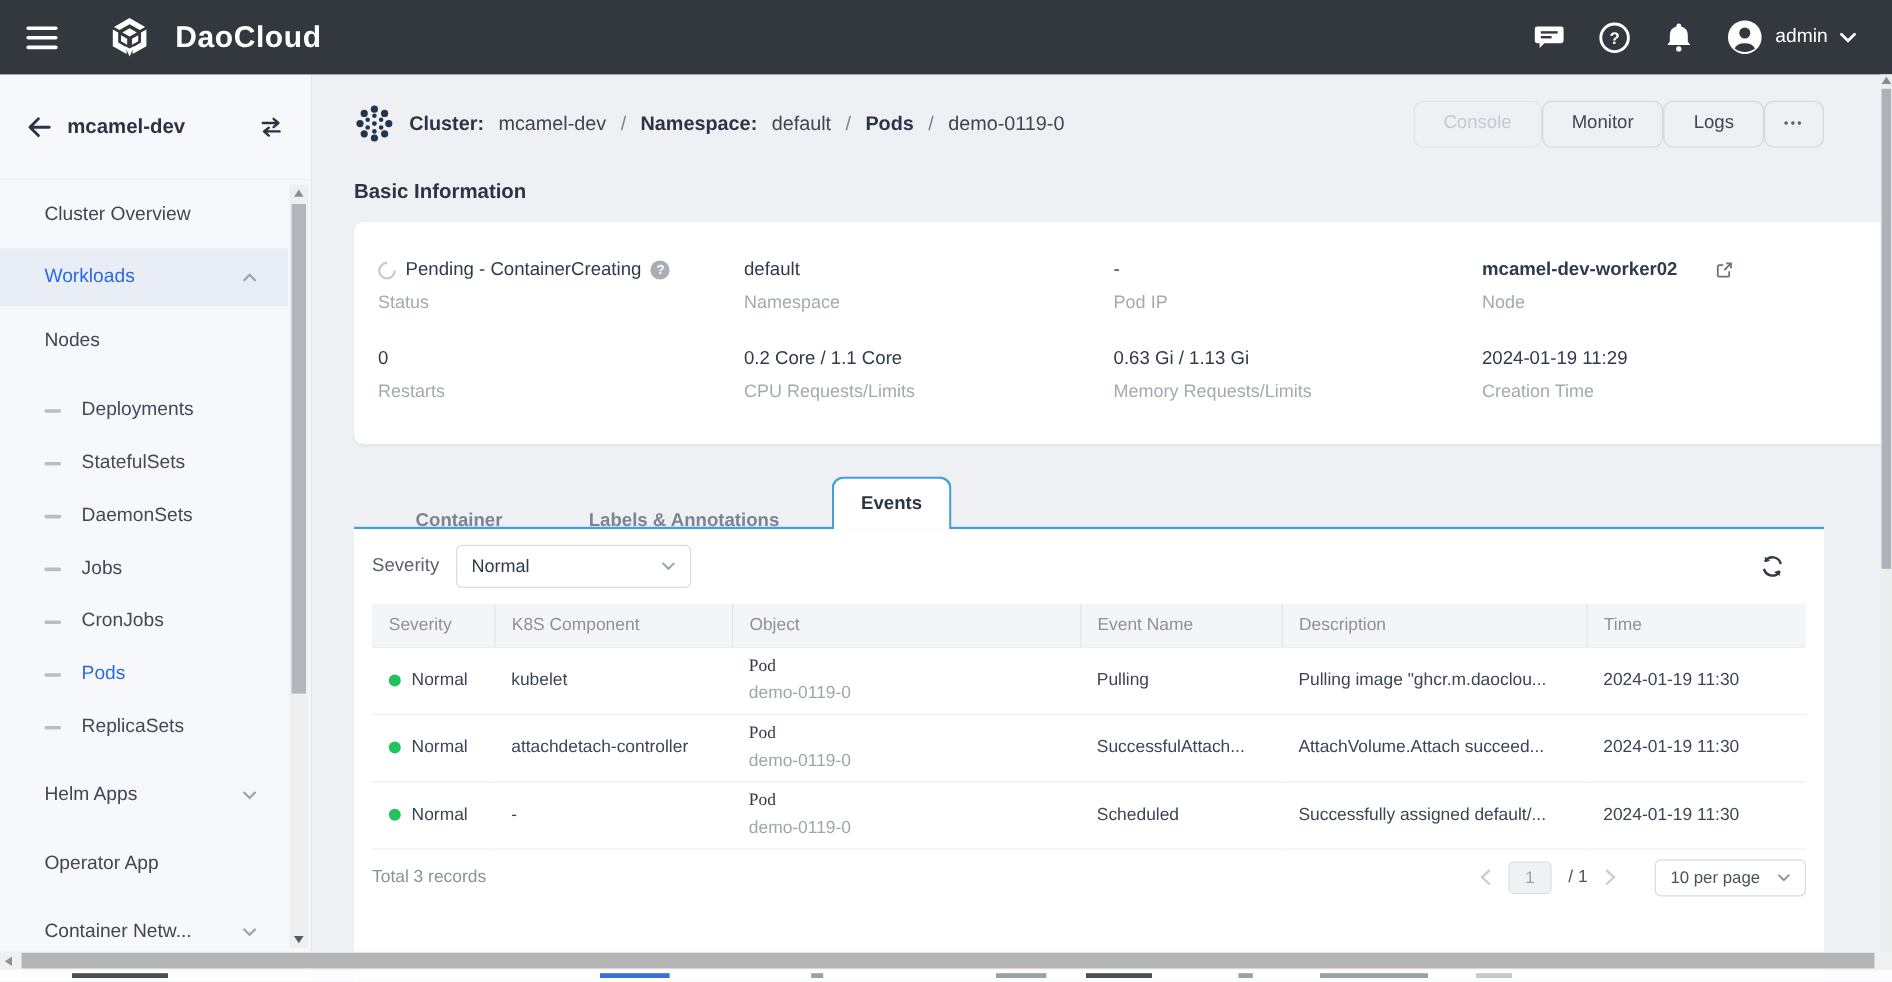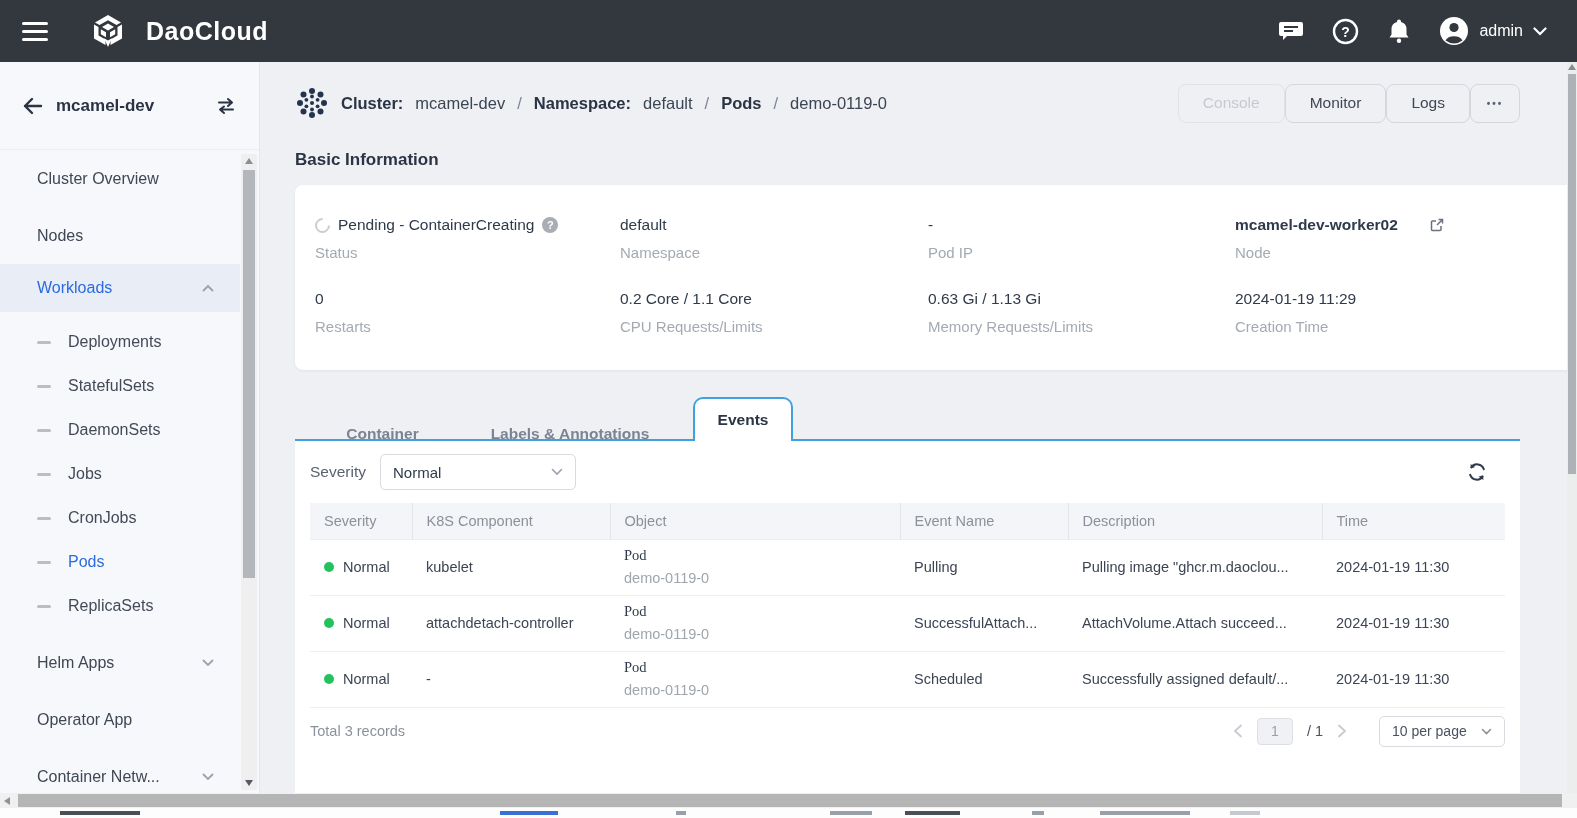--- a/index.html
+++ b/index.html
@@ -215,30 +215,30 @@
           <path d="M4,6.5 H16 M13,3 L17,6.5 L13,10" fill="none" stroke="#2b3444" stroke-width="2" stroke-linecap="round" stroke-linejoin="round"></path>
           <path d="M18,13.5 H6 M9,10.5 L5,13.5 L9,17" fill="none" stroke="#2b3444" stroke-width="2" stroke-linecap="round" stroke-linejoin="round"></path>
         </svg>
     </span>
   </div>
 
   <div class="side-nav">
     <div class="nav-item">
       <span>Cluster Overview</span>
     </div>
-    <div class="nav-item">
-      <span>Nodes</span>
-    </div>
     <div class="nav-item parent-active">
       <span>Workloads</span>
       <span>
         <svg width="12" height="8" viewBox="0 0 12 8">
             <polyline points="1.5,6.5 6,2 10.5,6.5" fill="none" stroke="#9aa2ad" stroke-width="1.8" stroke-linecap="round"></polyline>
           </svg>
       </span>
+    </div>
+    <div class="nav-item">
+      <span>Nodes</span>
     </div>
     <div class="nav-sub-list">
       <div class="nav-sub">
           <span class="dash"></span>
           <span>Deployments</span>
         </div>
       <div class="nav-sub">
           <span class="dash"></span>
           <span>StatefulSets</span>
         </div>

